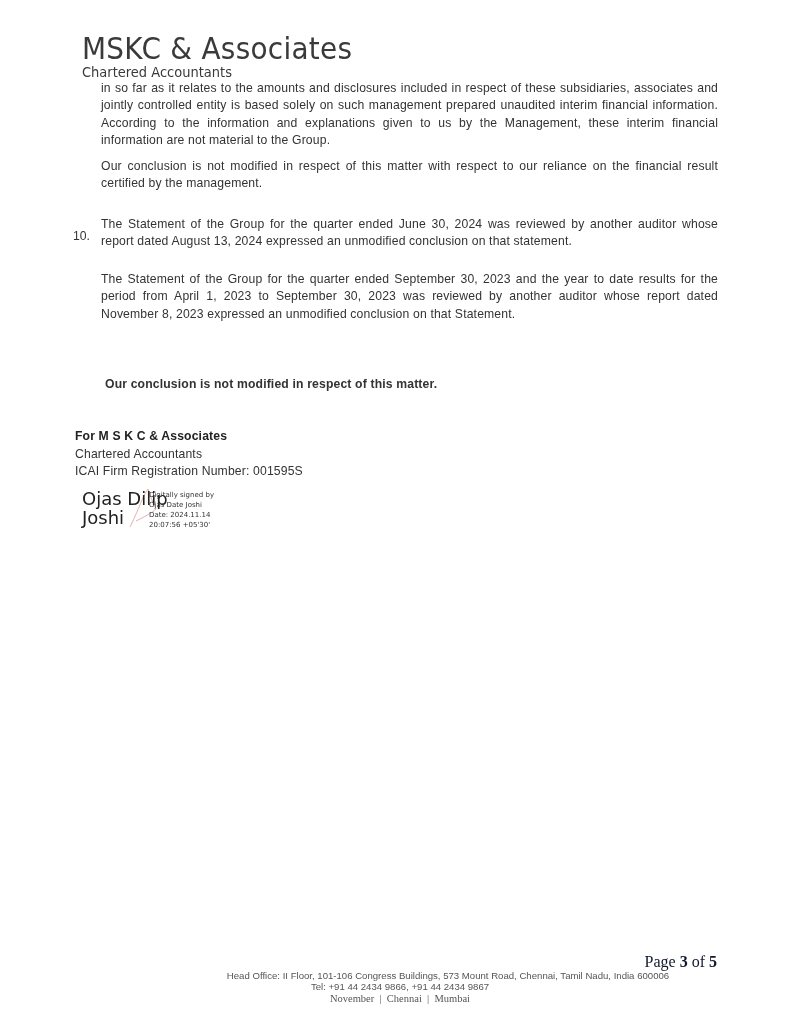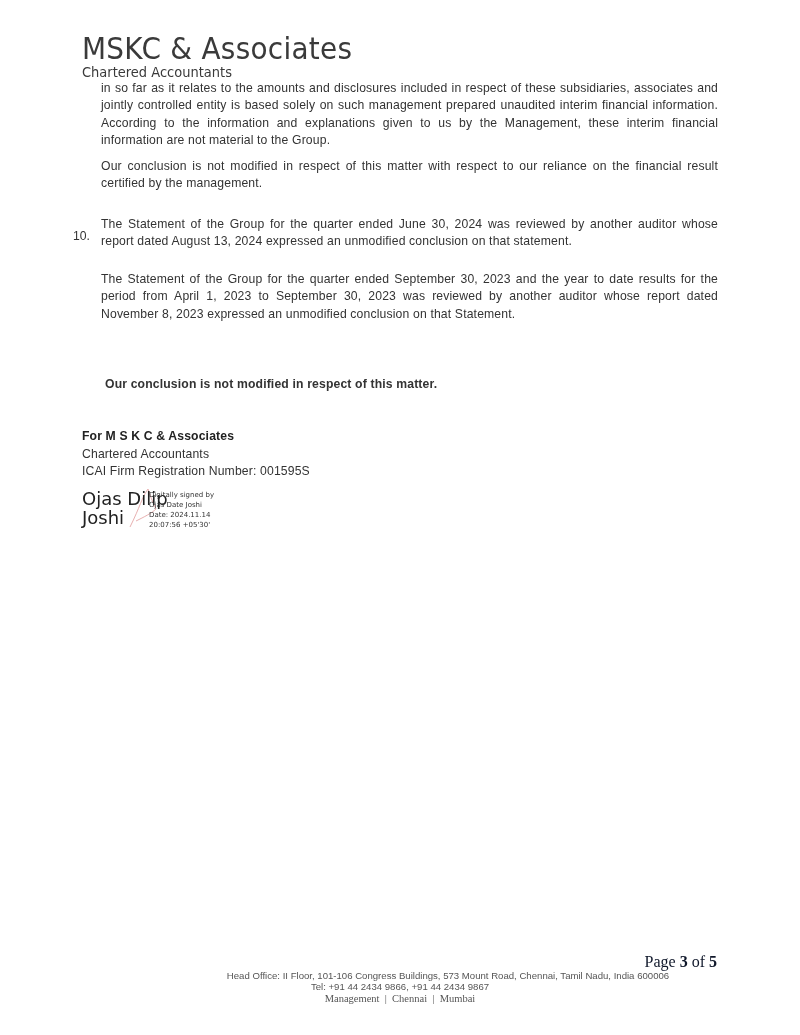--- a/index.html
+++ b/index.html
@@ -3,21 +3,21 @@
 <meta charset="utf-8">
 <style>
   html, body { margin: 0; padding: 0; background: #ffffff; }
   body { width: 800px; height: 1035px; position: relative; overflow: hidden; color: #2b2b2b; }
   .page { position: absolute; left: 0; top: 0; width: 800px; height: 1035px; }
   .logo { position: absolute; left: 82px; top: 33px; }
   .logo-title { font-family: "DejaVu Sans", sans-serif; font-size: 30px; line-height: 32px; color: #3a3a3a; letter-spacing: 0.3px; font-weight: normal; transform: scaleX(0.93); transform-origin: left; white-space: nowrap; }
   .logo-sub { font-family: "DejaVu Sans", sans-serif; font-size: 14px; line-height: 16px; color: #3a3a3a; margin-top: -1px; transform: scaleX(0.93); transform-origin: left; white-space: nowrap; }
   .para { position: absolute; left: 101px; width: 617px; font-family: "Liberation Sans", sans-serif; font-size: 12.2px; line-height: 17.4px; color: #333; text-align: justify; letter-spacing: 0.15px; }
   .num { position: absolute; left: 73px; font-family: "Liberation Sans", sans-serif; font-size: 12.2px; line-height: 17.4px; color: #333; }
-  .sig-block { position: absolute; left: 82px; font-family: "Liberation Sans", sans-serif; font-size: 12.2px; line-height: 17.5px; color: #333; letter-spacing: 0.15px; }
+  .sig-block { position: absolute; left: 75px; font-family: "Liberation Sans", sans-serif; font-size: 12.2px; line-height: 17.5px; color: #333; letter-spacing: 0.15px; }
   .sig-block .bold { font-weight: bold; color: #222; }
   .digsig { position: absolute; left: 82px; top: 489px; width: 150px; height: 42px; }
   .digsig-name { position: absolute; left: 0; top: 0; font-family: "DejaVu Sans", sans-serif; font-size: 18px; line-height: 19px; color: #222; }
   .digsig-info { position: absolute; left: 67px; top: 1px; font-family: "DejaVu Sans", sans-serif; font-size: 7px; line-height: 10px; color: #333; white-space: nowrap; }
   .digsig-mark { position: absolute; left: 40px; top: -2px; }
   .page-num { position: absolute; right: 83px; top: 953px; font-family: "Liberation Serif", serif; font-size: 16px; color: #0f172a; }
   .page-num b { font-weight: bold; }
   .footer { position: absolute; left: 0; width: 800px; text-align: center; font-family: "Liberation Sans", sans-serif; font-size: 9.6px; line-height: 11.5px; color: #555; }
   .footer.cities { font-family: "Liberation Serif", serif; font-size: 10.5px; color: #555; }
 </style>
@@ -64,15 +64,15 @@
 
   <div class="page-num">
     <span>Page</span>
     <b>3</b>
     <span>of</span>
     <b>5</b>
   </div>
 
   <div class="footer" style="top:970px;padding-left:48px;">Head Office: II Floor, 101-106 Congress Buildings, 573 Mount Road, Chennai, Tamil Nadu, India 600006</div>
   <div class="footer" style="top:981px;">Tel: +91 44 2434 9866, +91 44 2434 9867</div>
-  <div class="footer cities" style="top:993px;white-space:pre;">Management  |  Chennai  |  Mumbai</div>
+  <div class="footer cities" style="top:993px;white-space:pre;">November  |  Chennai  |  Mumbai</div>
 
 </div>
 
 </body></html>

